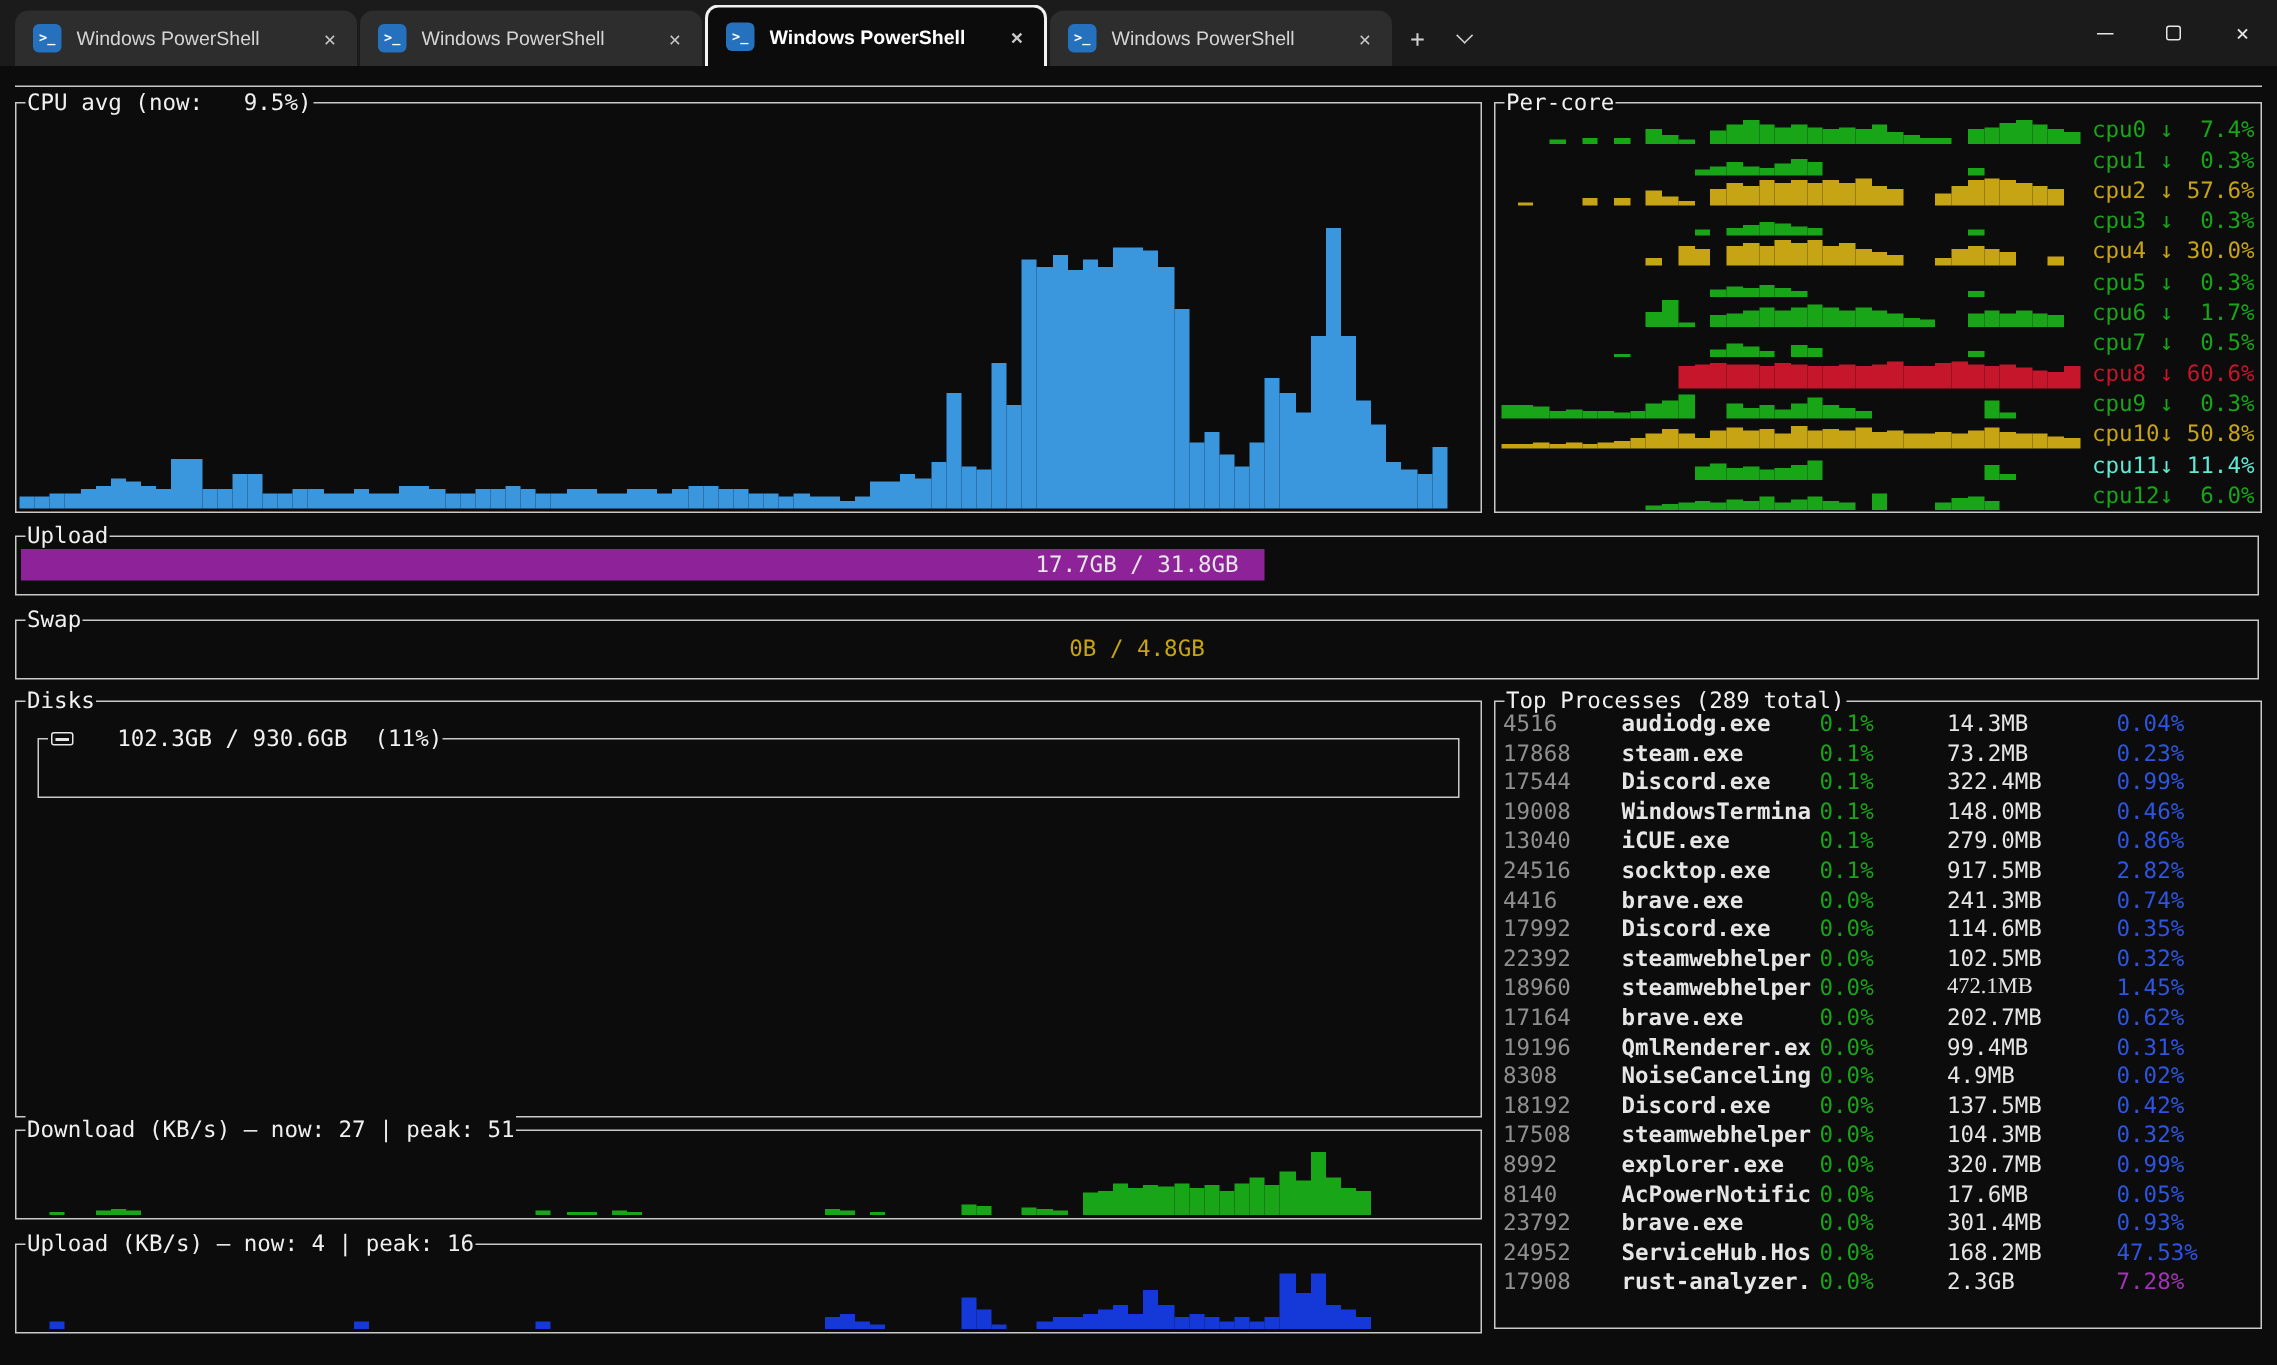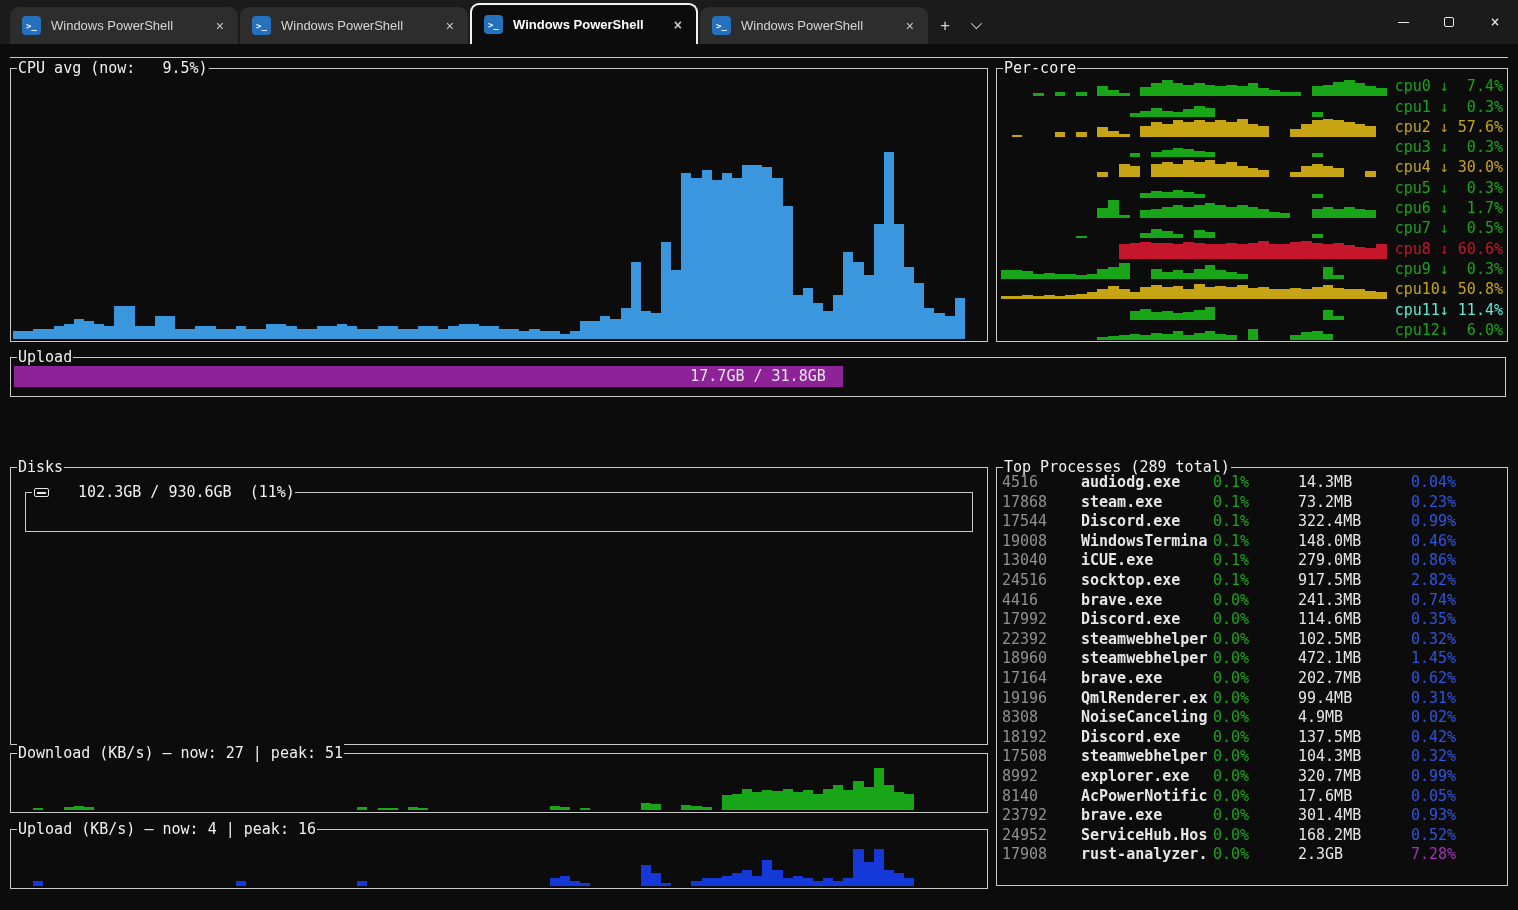--- a/index.html
+++ b/index.html
@@ -782,20 +782,27 @@
     </div>
 
     <div class="box" id="memory-box">
       <span class="box-title">Upload</span>
       <div class="meter-track">
         <div class="meter-fill" id="memory-fill" style="width: 55.7%; background: rgb(142, 35, 153);"></div>
         <div class="meter-label">17.7GB / 31.8GB</div>
       </div>
     </div>
 
+    <div class="box" id="swap-box">
+      <span class="box-title">Swap</span>
+      <div class="meter-track">
+        <div class="meter-fill" id="swap-fill" style="width: 0%;"></div>
+        <div class="meter-label" id="swap-label" style="color: rgb(199, 164, 20);">0B / 4.8GB</div>
+      </div>
+    </div>
 
     <div class="box" id="disks-box">
       <span class="box-title">Disks</span>
 
       <div class="disk-box" id="disk-0">
         <span class="disk-title">
           <span class="disk-icon"></span><span>   102.3GB / 930.6GB  (11%)</span>
         </span>
       </div>
 
@@ -1010,28 +1017,28 @@
       <div id="proc-table">
           <div class="proc-row"><span class="c-pid" style="color: rgb(144, 144, 144);">4516</span><span class="c-name" style="color: rgb(230, 230, 230);">audiodg.exe</span><span class="c-cpu" style="color: rgb(24, 165, 24);">0.1%</span><span class="c-mem" style="color: rgb(230, 230, 230);">14.3MB</span><span class="c-mempct" style="color: rgb(46, 85, 226);">0.04%</span></div>
           <div class="proc-row"><span class="c-pid" style="color: rgb(144, 144, 144);">17868</span><span class="c-name" style="color: rgb(230, 230, 230);">steam.exe</span><span class="c-cpu" style="color: rgb(24, 165, 24);">0.1%</span><span class="c-mem" style="color: rgb(230, 230, 230);">73.2MB</span><span class="c-mempct" style="color: rgb(46, 85, 226);">0.23%</span></div>
           <div class="proc-row"><span class="c-pid" style="color: rgb(144, 144, 144);">17544</span><span class="c-name" style="color: rgb(230, 230, 230);">Discord.exe</span><span class="c-cpu" style="color: rgb(24, 165, 24);">0.1%</span><span class="c-mem" style="color: rgb(230, 230, 230);">322.4MB</span><span class="c-mempct" style="color: rgb(46, 85, 226);">0.99%</span></div>
           <div class="proc-row"><span class="c-pid" style="color: rgb(144, 144, 144);">19008</span><span class="c-name" style="color: rgb(230, 230, 230);">WindowsTermina</span><span class="c-cpu" style="color: rgb(24, 165, 24);">0.1%</span><span class="c-mem" style="color: rgb(230, 230, 230);">148.0MB</span><span class="c-mempct" style="color: rgb(46, 85, 226);">0.46%</span></div>
           <div class="proc-row"><span class="c-pid" style="color: rgb(144, 144, 144);">13040</span><span class="c-name" style="color: rgb(230, 230, 230);">iCUE.exe</span><span class="c-cpu" style="color: rgb(24, 165, 24);">0.1%</span><span class="c-mem" style="color: rgb(230, 230, 230);">279.0MB</span><span class="c-mempct" style="color: rgb(46, 85, 226);">0.86%</span></div>
           <div class="proc-row"><span class="c-pid" style="color: rgb(144, 144, 144);">24516</span><span class="c-name" style="color: rgb(230, 230, 230);">socktop.exe</span><span class="c-cpu" style="color: rgb(24, 165, 24);">0.1%</span><span class="c-mem" style="color: rgb(230, 230, 230);">917.5MB</span><span class="c-mempct" style="color: rgb(46, 85, 226);">2.82%</span></div>
           <div class="proc-row"><span class="c-pid" style="color: rgb(144, 144, 144);">4416</span><span class="c-name" style="color: rgb(230, 230, 230);">brave.exe</span><span class="c-cpu" style="color: rgb(24, 165, 24);">0.0%</span><span class="c-mem" style="color: rgb(230, 230, 230);">241.3MB</span><span class="c-mempct" style="color: rgb(46, 85, 226);">0.74%</span></div>
           <div class="proc-row"><span class="c-pid" style="color: rgb(144, 144, 144);">17992</span><span class="c-name" style="color: rgb(230, 230, 230);">Discord.exe</span><span class="c-cpu" style="color: rgb(24, 165, 24);">0.0%</span><span class="c-mem" style="color: rgb(230, 230, 230);">114.6MB</span><span class="c-mempct" style="color: rgb(46, 85, 226);">0.35%</span></div>
           <div class="proc-row"><span class="c-pid" style="color: rgb(144, 144, 144);">22392</span><span class="c-name" style="color: rgb(230, 230, 230);">steamwebhelper</span><span class="c-cpu" style="color: rgb(24, 165, 24);">0.0%</span><span class="c-mem" style="color: rgb(230, 230, 230);">102.5MB</span><span class="c-mempct" style="color: rgb(46, 85, 226);">0.32%</span></div>
-          <div class="proc-row"><span class="c-pid" style="color: rgb(144, 144, 144);">18960</span><span class="c-name" style="color: rgb(230, 230, 230);">steamwebhelper</span><span class="c-cpu" style="color: rgb(24, 165, 24);">0.0%</span><span class="c-mem" style="color: rgb(230, 230, 230);">472.1MB</span><span class="c-mempct" style="color: rgb(46, 85, 226);">1.45%</span></div>
+          <div class="proc-row"><span class="c-pid" style="color: rgb(144, 144, 144);">18960</span><span class="c-name" style="color: rgb(230, 230, 230);">steamwebhelper</span><span class="c-cpu" style="color: rgb(24, 165, 24);">0.0%</span><span class="c-mem" style="color: rgb(230, 230, 230); font-family: Liberation Serif, serif;">472.1MB</span><span class="c-mempct" style="color: rgb(46, 85, 226);">1.45%</span></div>
           <div class="proc-row"><span class="c-pid" style="color: rgb(144, 144, 144);">17164</span><span class="c-name" style="color: rgb(230, 230, 230);">brave.exe</span><span class="c-cpu" style="color: rgb(24, 165, 24);">0.0%</span><span class="c-mem" style="color: rgb(230, 230, 230);">202.7MB</span><span class="c-mempct" style="color: rgb(46, 85, 226);">0.62%</span></div>
           <div class="proc-row"><span class="c-pid" style="color: rgb(144, 144, 144);">19196</span><span class="c-name" style="color: rgb(230, 230, 230);">QmlRenderer.ex</span><span class="c-cpu" style="color: rgb(24, 165, 24);">0.0%</span><span class="c-mem" style="color: rgb(230, 230, 230);">99.4MB</span><span class="c-mempct" style="color: rgb(46, 85, 226);">0.31%</span></div>
           <div class="proc-row"><span class="c-pid" style="color: rgb(144, 144, 144);">8308</span><span class="c-name" style="color: rgb(230, 230, 230);">NoiseCanceling</span><span class="c-cpu" style="color: rgb(24, 165, 24);">0.0%</span><span class="c-mem" style="color: rgb(230, 230, 230);">4.9MB</span><span class="c-mempct" style="color: rgb(46, 85, 226);">0.02%</span></div>
           <div class="proc-row"><span class="c-pid" style="color: rgb(144, 144, 144);">18192</span><span class="c-name" style="color: rgb(230, 230, 230);">Discord.exe</span><span class="c-cpu" style="color: rgb(24, 165, 24);">0.0%</span><span class="c-mem" style="color: rgb(230, 230, 230);">137.5MB</span><span class="c-mempct" style="color: rgb(46, 85, 226);">0.42%</span></div>
           <div class="proc-row"><span class="c-pid" style="color: rgb(144, 144, 144);">17508</span><span class="c-name" style="color: rgb(230, 230, 230);">steamwebhelper</span><span class="c-cpu" style="color: rgb(24, 165, 24);">0.0%</span><span class="c-mem" style="color: rgb(230, 230, 230);">104.3MB</span><span class="c-mempct" style="color: rgb(46, 85, 226);">0.32%</span></div>
           <div class="proc-row"><span class="c-pid" style="color: rgb(144, 144, 144);">8992</span><span class="c-name" style="color: rgb(230, 230, 230);">explorer.exe</span><span class="c-cpu" style="color: rgb(24, 165, 24);">0.0%</span><span class="c-mem" style="color: rgb(230, 230, 230);">320.7MB</span><span class="c-mempct" style="color: rgb(46, 85, 226);">0.99%</span></div>
           <div class="proc-row"><span class="c-pid" style="color: rgb(144, 144, 144);">8140</span><span class="c-name" style="color: rgb(230, 230, 230);">AcPowerNotific</span><span class="c-cpu" style="color: rgb(24, 165, 24);">0.0%</span><span class="c-mem" style="color: rgb(230, 230, 230);">17.6MB</span><span class="c-mempct" style="color: rgb(46, 85, 226);">0.05%</span></div>
           <div class="proc-row"><span class="c-pid" style="color: rgb(144, 144, 144);">23792</span><span class="c-name" style="color: rgb(230, 230, 230);">brave.exe</span><span class="c-cpu" style="color: rgb(24, 165, 24);">0.0%</span><span class="c-mem" style="color: rgb(230, 230, 230);">301.4MB</span><span class="c-mempct" style="color: rgb(46, 85, 226);">0.93%</span></div>
-          <div class="proc-row"><span class="c-pid" style="color: rgb(144, 144, 144);">24952</span><span class="c-name" style="color: rgb(230, 230, 230);">ServiceHub.Hos</span><span class="c-cpu" style="color: rgb(24, 165, 24);">0.0%</span><span class="c-mem" style="color: rgb(230, 230, 230);">168.2MB</span><span class="c-mempct" style="color: rgb(46, 85, 226);">0.52%</span></div>
+          <div class="proc-row"><span class="c-pid" style="color: rgb(144, 144, 144);">24952</span><span class="c-name" style="color: rgb(230, 230, 230);">ServiceHub.Hos</span><span class="c-cpu" style="color: rgb(24, 165, 24);">0.0%</span><span class="c-mem" style="color: rgb(230, 230, 230);">168.2MB</span><span class="c-mempct" style="color: rgb(46, 85, 226);">47.53%</span></div>
           <div class="proc-row"><span class="c-pid" style="color: rgb(144, 144, 144);">17908</span><span class="c-name" style="color: rgb(230, 230, 230);">rust-analyzer.</span><span class="c-cpu" style="color: rgb(24, 165, 24);">0.0%</span><span class="c-mem" style="color: rgb(230, 230, 230);">2.3GB</span><span class="c-mempct" style="color: rgb(162, 51, 184);">7.28%</span></div>
         </div>
     </div>
 
   </div>
 </div>
 
 </body></html>

